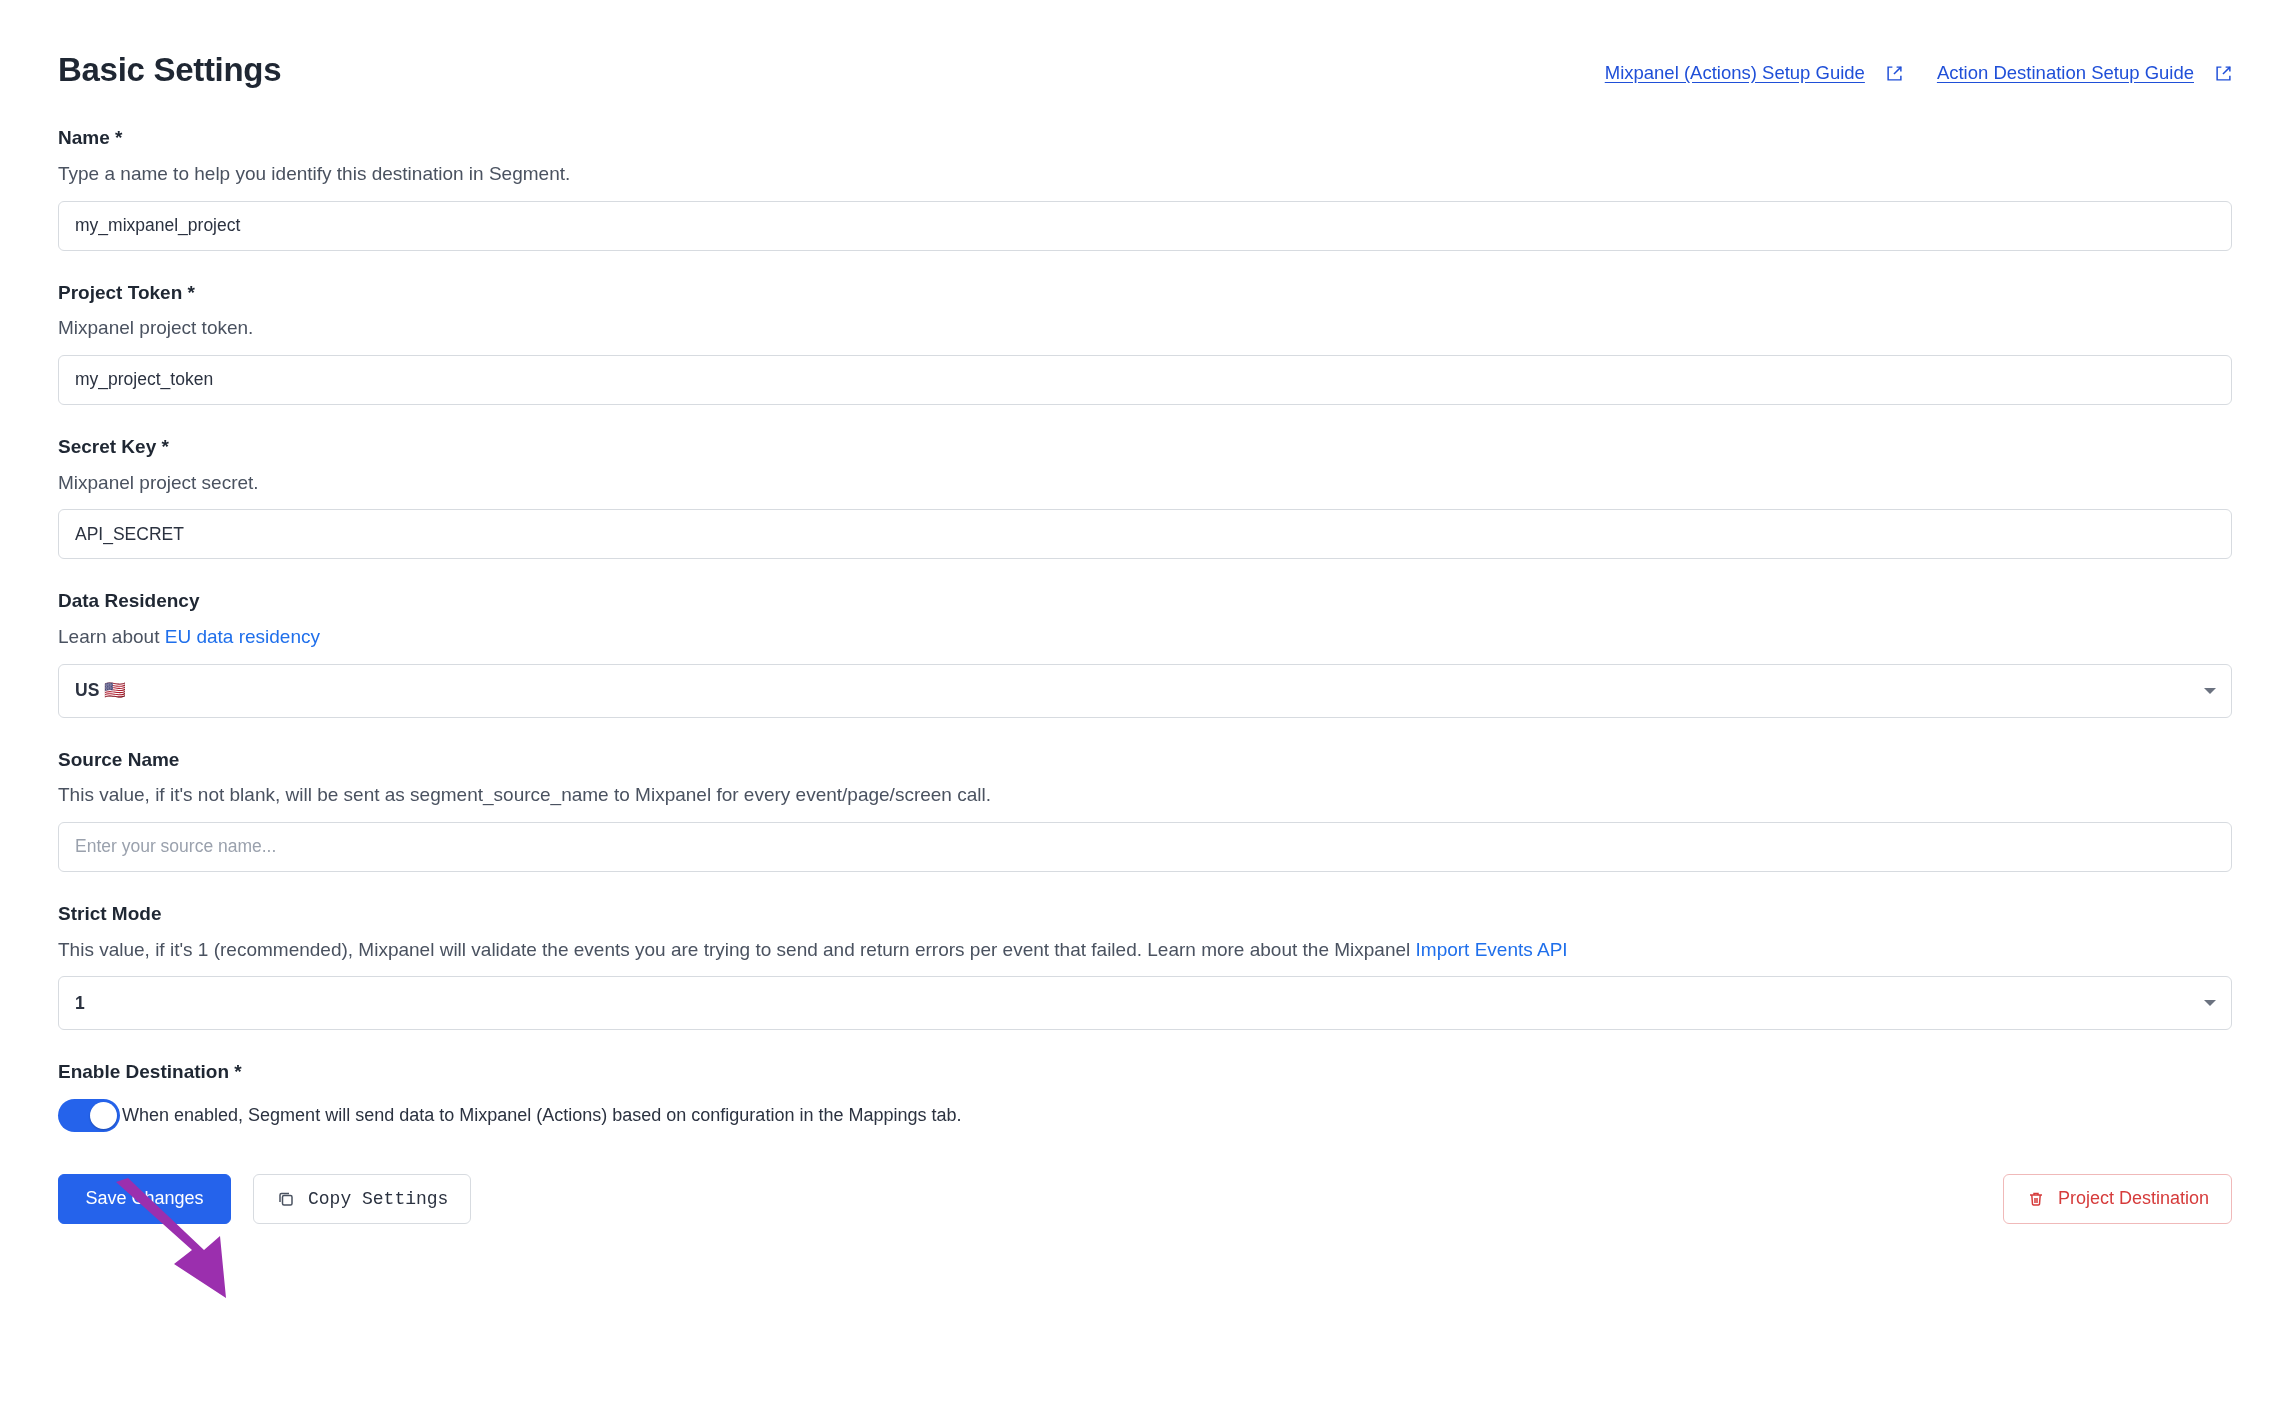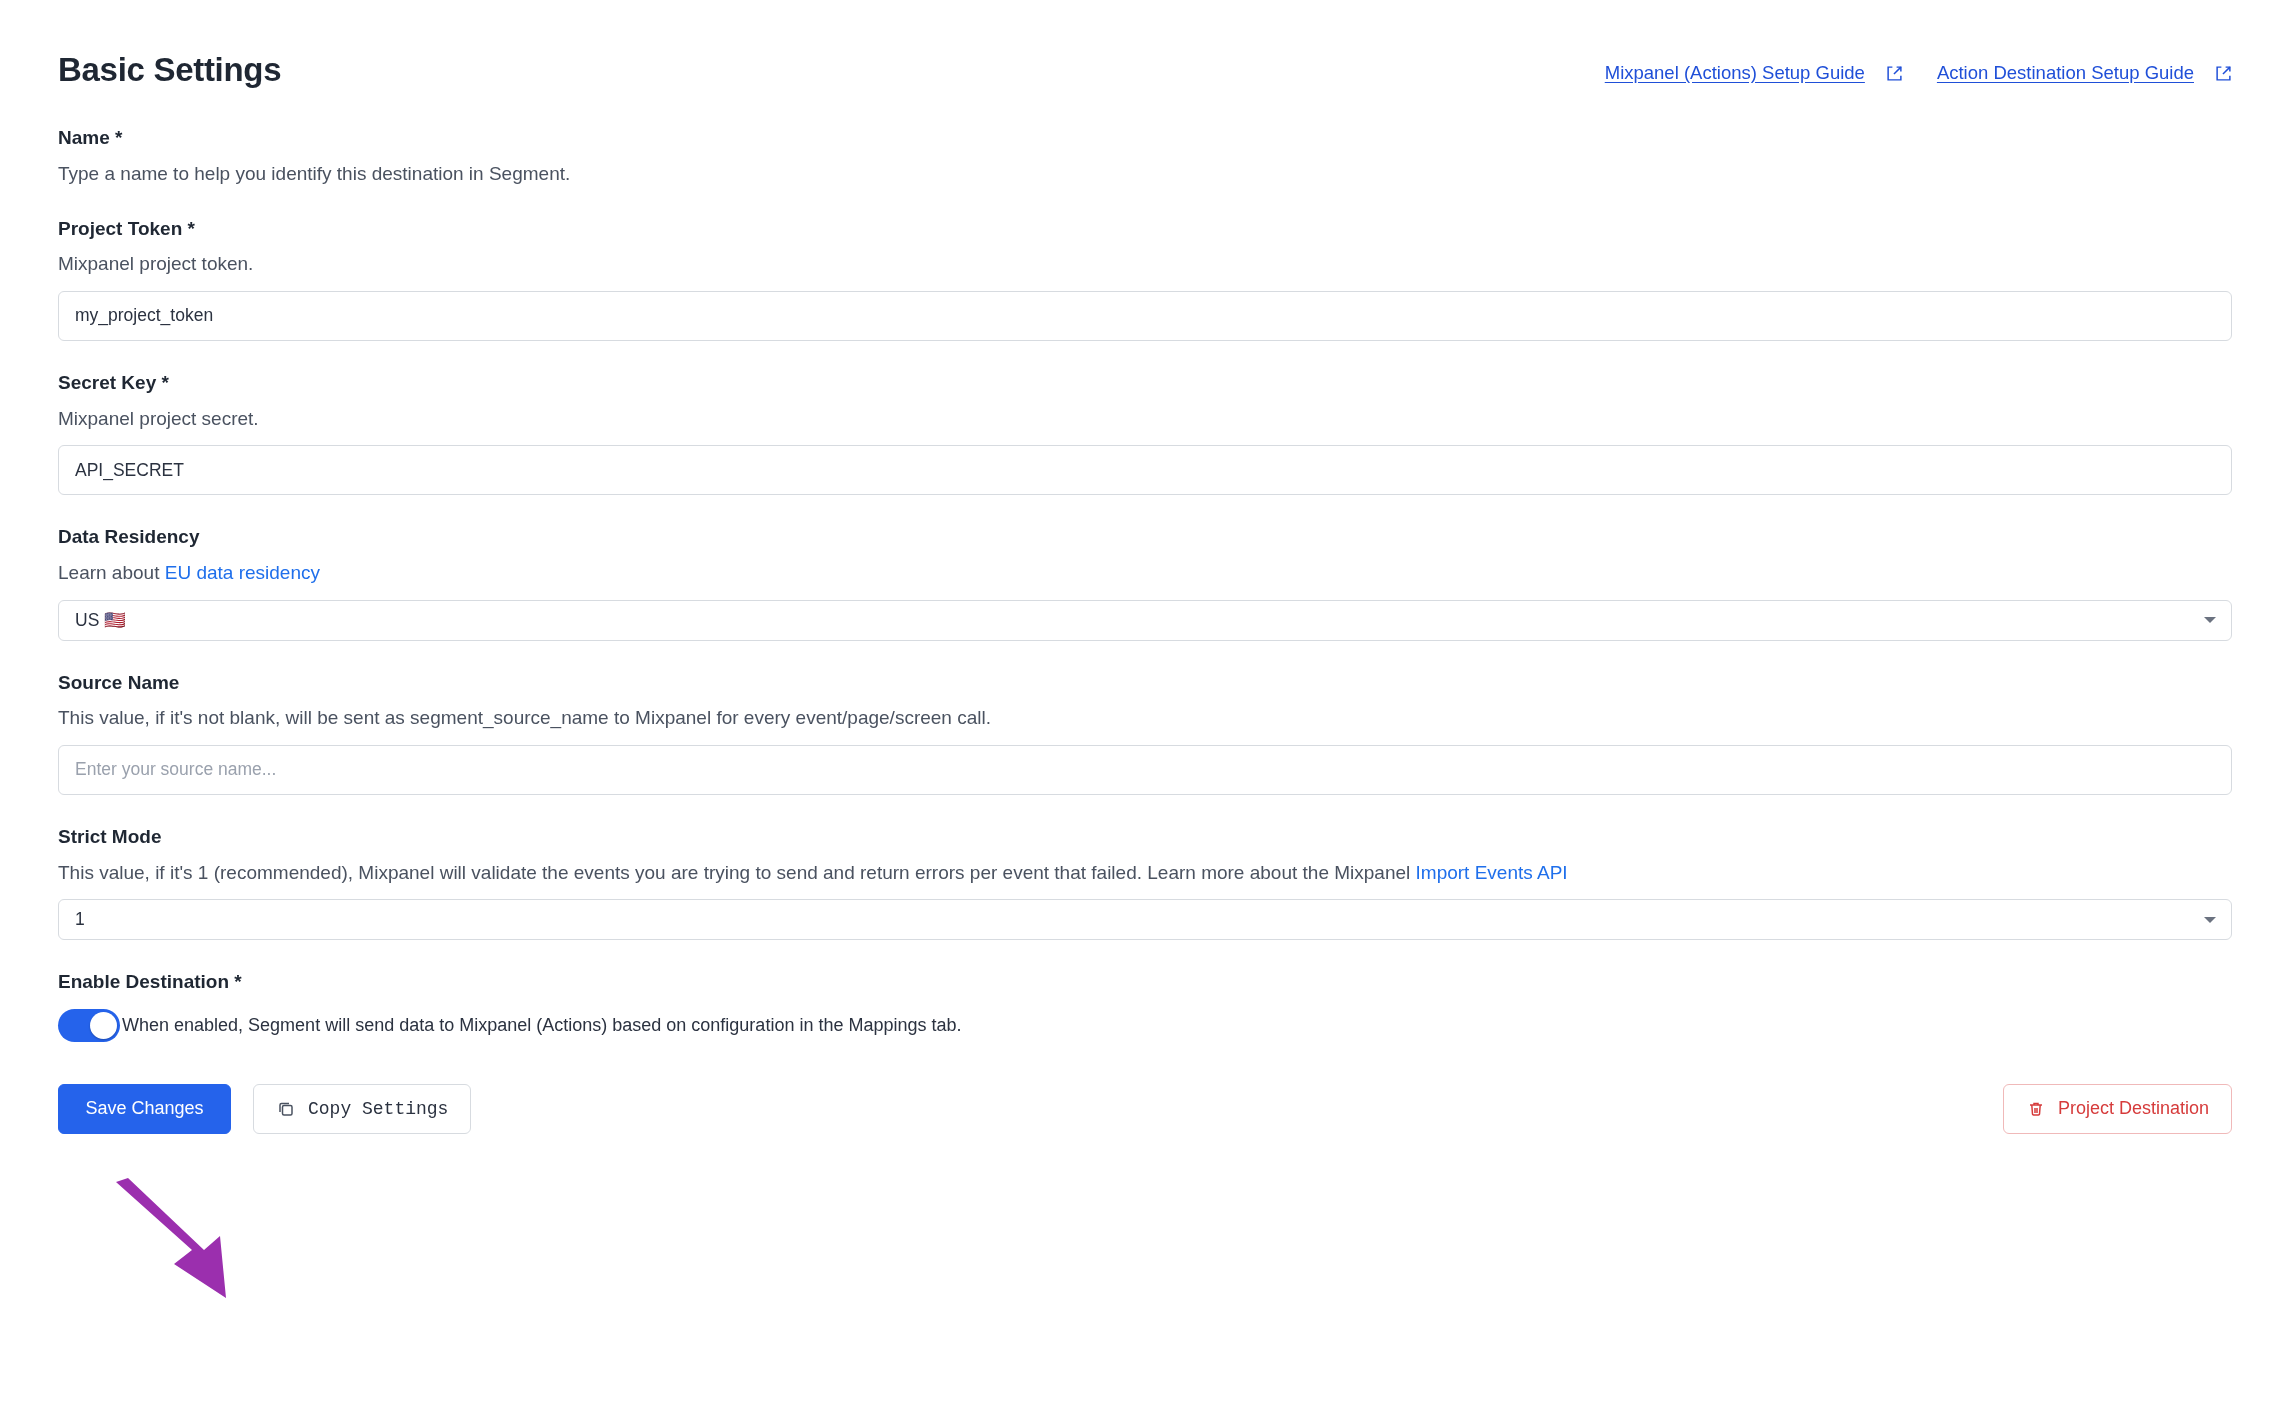--- a/index.html
+++ b/index.html
@@ -89,30 +89,31 @@
     font-size: 17.5px;
     font-family: "Liberation Sans", sans-serif;
     color: #2b3240;
     outline: none;
   }
   .text-input::placeholder { color: #9aa1ad; }
 
   .select-wrap { position: relative; width: 100%; }
   .select-box {
     width: 100%;
-    height: 41px;
+    height: 54px;
     border: 1px solid #d7dbe0;
     border-radius: 6px;
     background: #fff;
     display: flex;
     align-items: center;
     padding: 0 16px;
     font-size: 17.5px;
     color: #2b3240;
     cursor: pointer;
+    font-weight: bold;
   }
   .caret {
     position: absolute;
     right: 16px;
     top: 50%;
     transform: translateY(-50%);
     width: 0; height: 0;
     border-left: 6px solid transparent;
     border-right: 6px solid transparent;
     border-top: 6px solid #6b7280;
@@ -226,20 +227,21 @@
               <path d="M14 2L7.5 8.5"></path>
           </svg>
         </span>
       </a>
     </div>
   </div>
 
   <div class="field">
     <div class="field-label">Name *</div>
     <div class="field-desc">Type a name to help you identify this destination in Segment.</div>
+    <input class="text-input" type="text" value="my_mixpanel_project" style="">
   </div>
 
   <div class="field">
     <div class="field-label">Project Token *</div>
     <div class="field-desc">Mixpanel project token.</div>
     <input class="text-input" type="text" value="my_project_token" style="">
   </div>
 
   <div class="field">
     <div class="field-label">Secret Key *</div>

